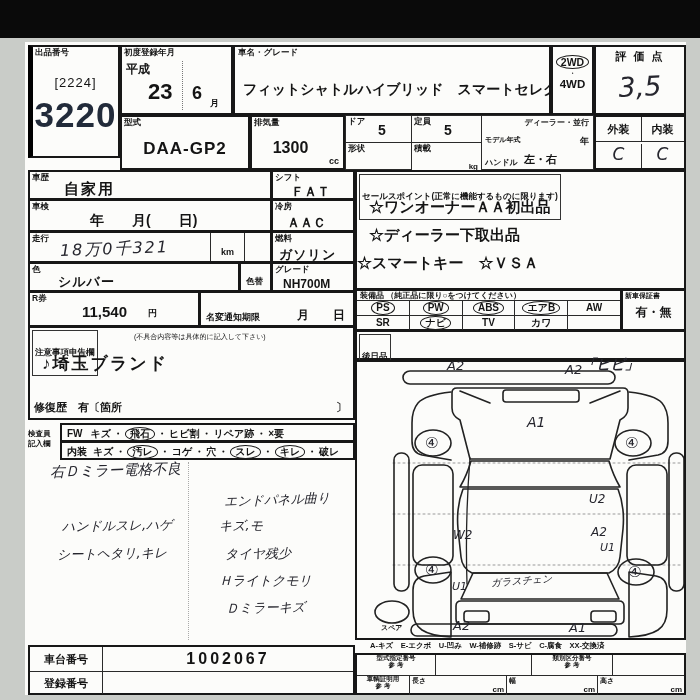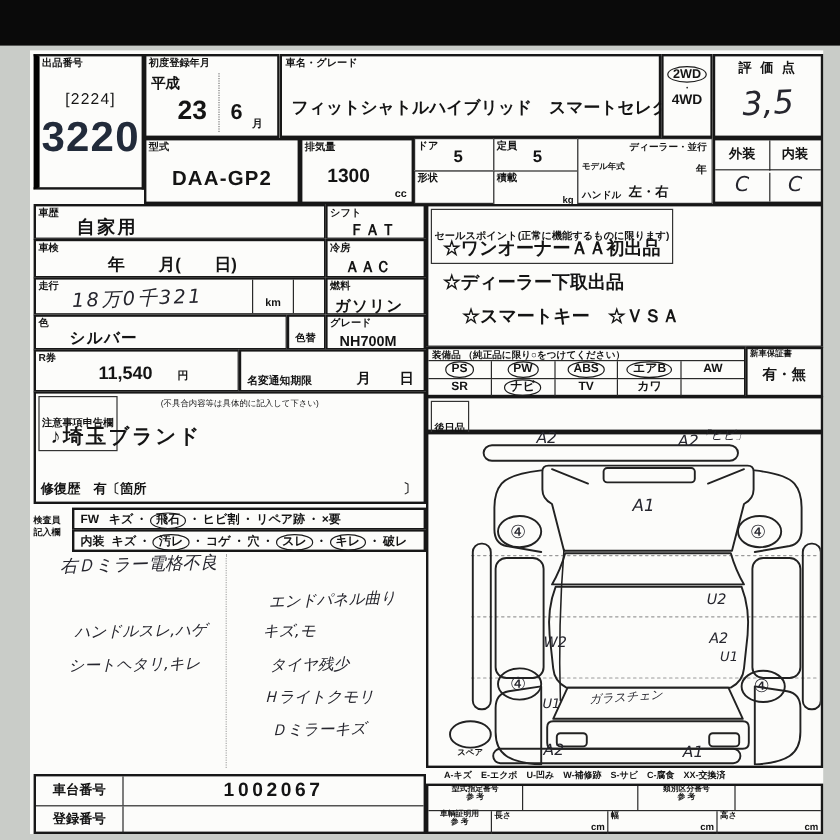--- a/index.html
+++ b/index.html
@@ -191,21 +191,21 @@
 <div class="abs hand" style="left:224px;top:491px;font-size:13px;transform:rotate(-2deg);">エンドパネル曲り</div>
 <div class="abs hand" style="left:219px;top:517px;font-size:13px;">キズ,モ</div>
 <div class="abs hand" style="left:225px;top:545px;font-size:13px;transform:rotate(-1deg);">タイヤ残少</div>
 <div class="abs hand" style="left:219px;top:572px;font-size:13px;">Ｈライトクモリ</div>
 <div class="abs hand" style="left:226px;top:599px;font-size:13px;transform:rotate(-1deg);">Ｄミラーキズ</div>
 
 <div class="box" style="left:355px;top:170px;width:331px;height:120px;">
   <span class="lbl-box" style="position:absolute;left:2px;top:2px;">セールスポイント(正常に機能するものに限ります)</span>
   <div class="big" style="position:absolute;left:12px;top:26px;font-size:15px;">☆ワンオーナーＡＡ初出品</div>
   <div class="big" style="position:absolute;left:12px;top:54px;font-size:15px;">☆ディーラー下取出品</div>
-  <div class="big" style="position:absolute;left:28px;top:82px;font-size:15px;">☆スマートキー　☆ＶＳＡ</div>
+  <div class="big" style="position:absolute;left:0;top:82px;font-size:15px;">☆スマートキー　☆ＶＳＡ</div>
 </div>
 
 <div class="box" style="left:355px;top:289px;width:267px;height:42px;">
   <div class="lbl" style="padding:1px 0 0 3px;font-size:8px;">装備品 （純正品に限り○をつけてください）</div>
   <div style="display:flex;border-top:1px solid #2a2a2a;height:14px;">
     <div class="eq-cell"><span class="circ">PS</span></div>
     <div class="eq-cell"><span class="circ">PW</span></div>
     <div class="eq-cell"><span class="circ">ABS</span></div>
     <div class="eq-cell"><span class="circ">エアB</span></div>
     <div class="eq-cell"><span>AW</span></div>
@@ -272,21 +272,21 @@
       <ellipse cx="76" cy="208" rx="18" ry="13"></ellipse>
       <ellipse cx="279" cy="210" rx="18" ry="13"></ellipse>
 
       <ellipse cx="35" cy="250" rx="17" ry="11"></ellipse>
 
       <path d="M113,96 q-5,62 -3,126" stroke-width="1.3"></path>
     </g>
   </svg>
 
   <span class="abs hand" style="left:90px;top:-4px;font-size:13px;">A2</span>
-  <span class="abs hand" style="left:208px;top:-6px;font-size:13px;"><span>A2</span><span style="font-size:10px;vertical-align:super;">「ヒビ」</span></span>
+  <span class="abs hand" style="left:208px;top:-6px;font-size:13px;"><span>A2</span><span style="font-size:14px;vertical-align:super;font-weight:bold;">「ヒビ」</span></span>
   <span class="abs hand" style="left:170px;top:52px;font-size:14px;">A1</span>
   <span class="abs hand" style="left:232px;top:130px;font-size:12px;">U2</span>
   <span class="abs hand" style="left:234px;top:163px;font-size:12px;">A2</span>
   <span class="abs hand" style="left:243px;top:179px;font-size:11px;">U1</span>
   <span class="abs hand" style="left:96px;top:166px;font-size:12px;">W2</span>
   <span class="abs hand" style="left:95px;top:218px;font-size:11px;">U1</span>
   <span class="abs hand" style="left:134px;top:212px;font-size:10px;transform:rotate(-4deg);">ガラスチェン</span>
   <span class="abs hand" style="left:96px;top:256px;font-size:13px;">A2</span>
   <span class="abs hand" style="left:212px;top:258px;font-size:13px;">A1</span>
   <span class="abs hand" style="left:68px;top:72px;font-size:15px;">④</span>

